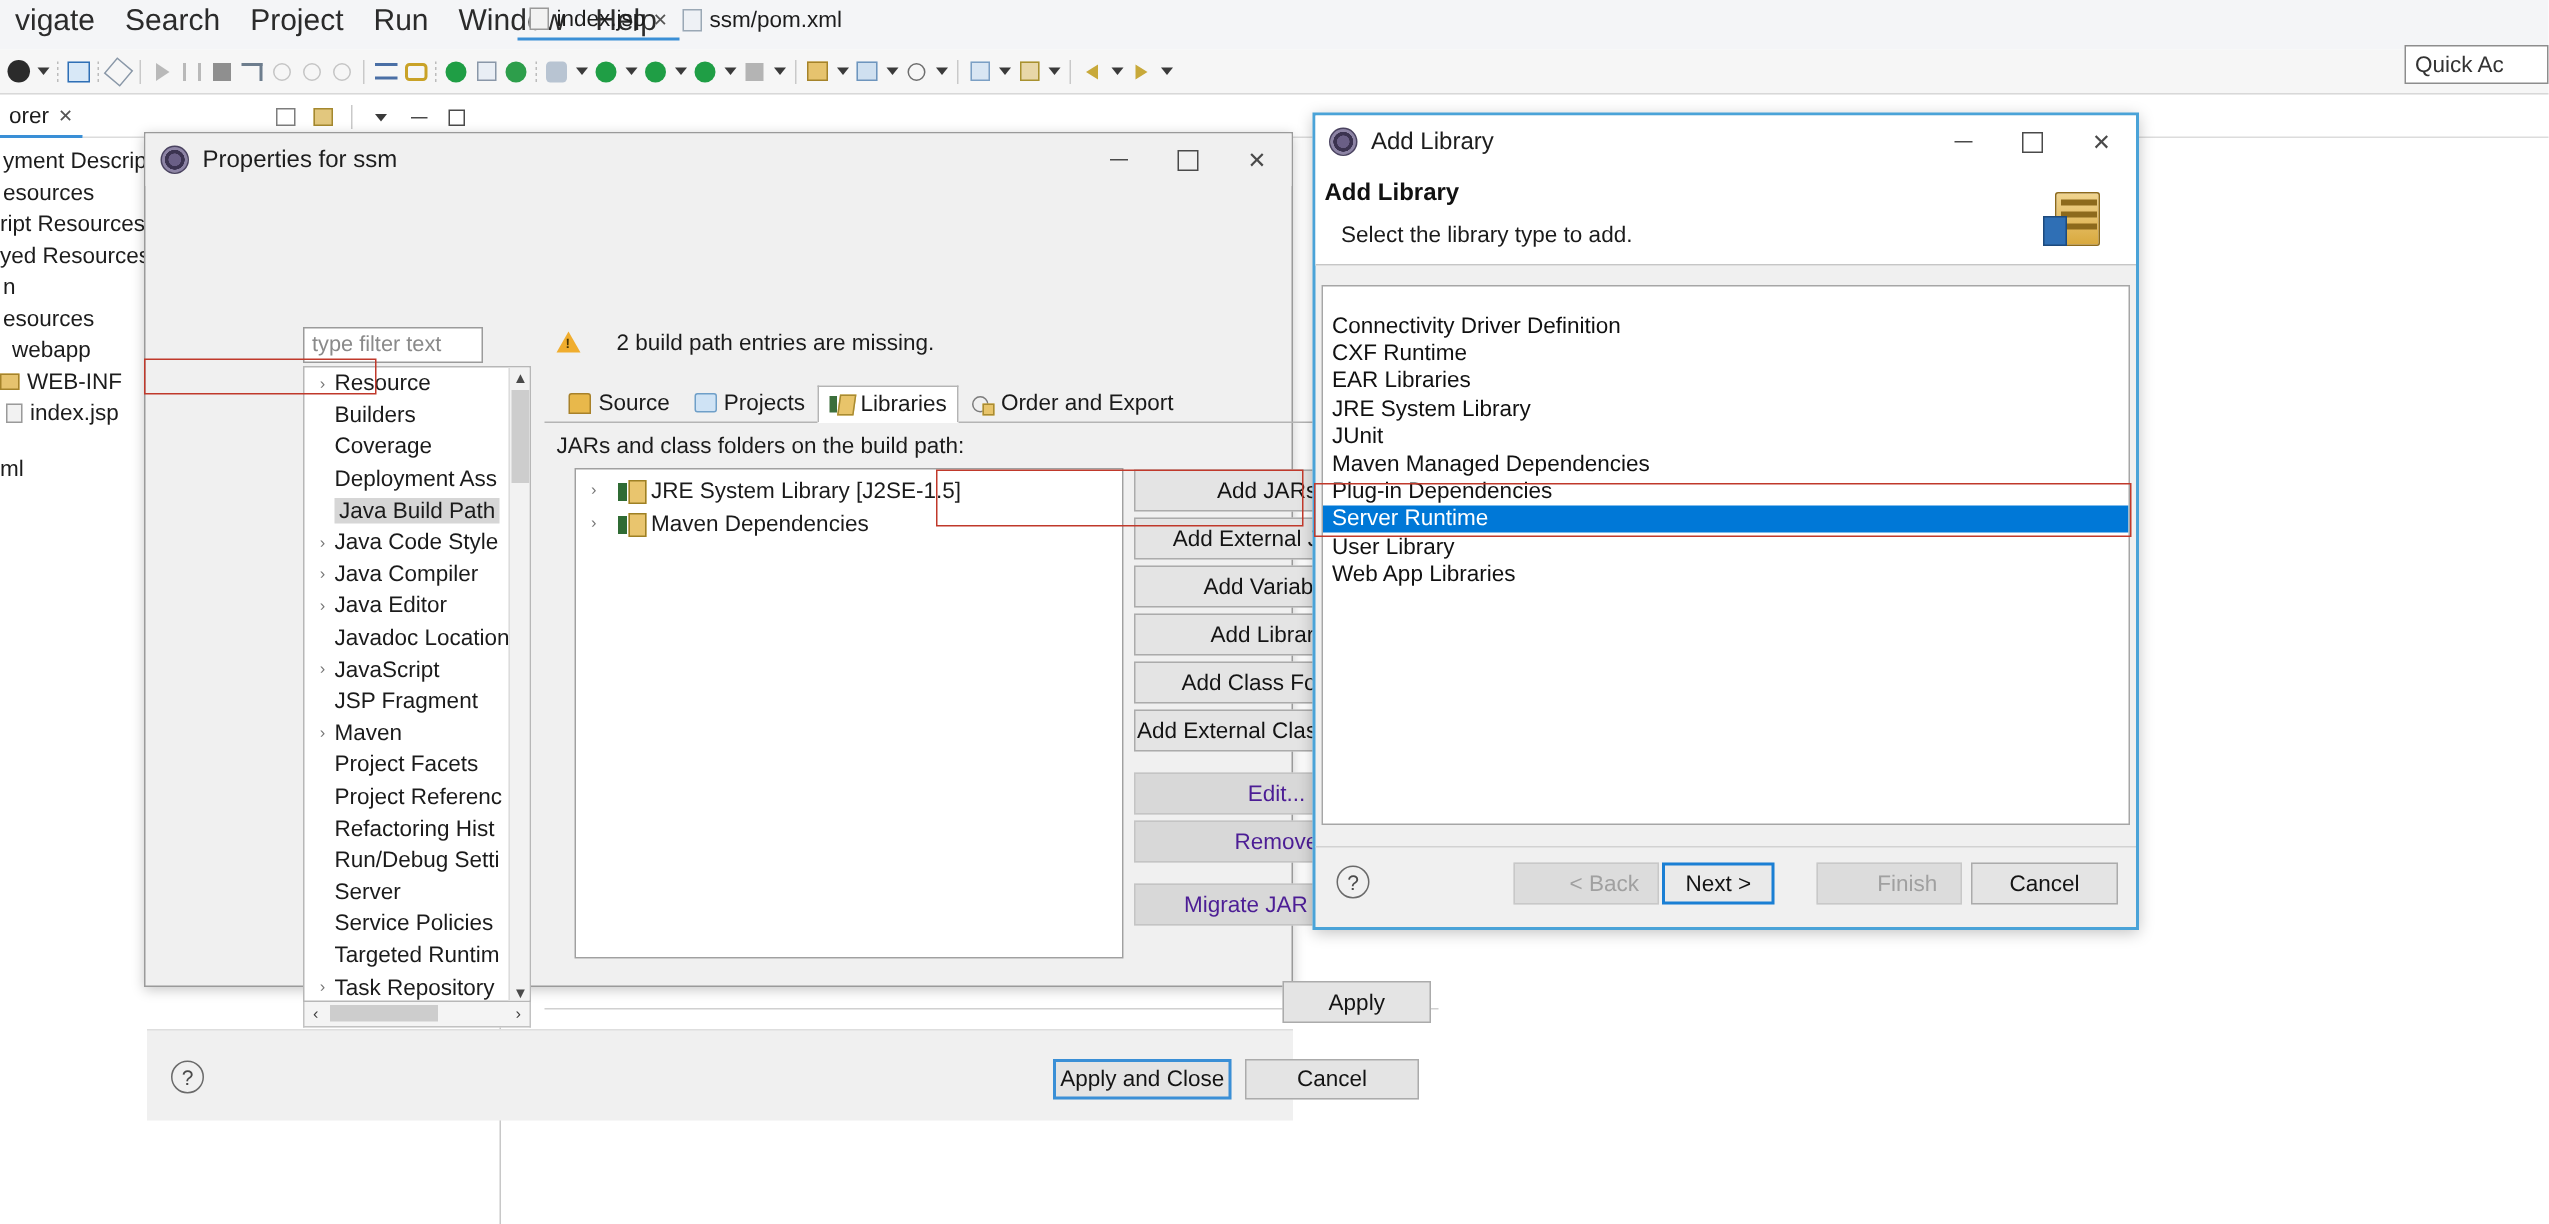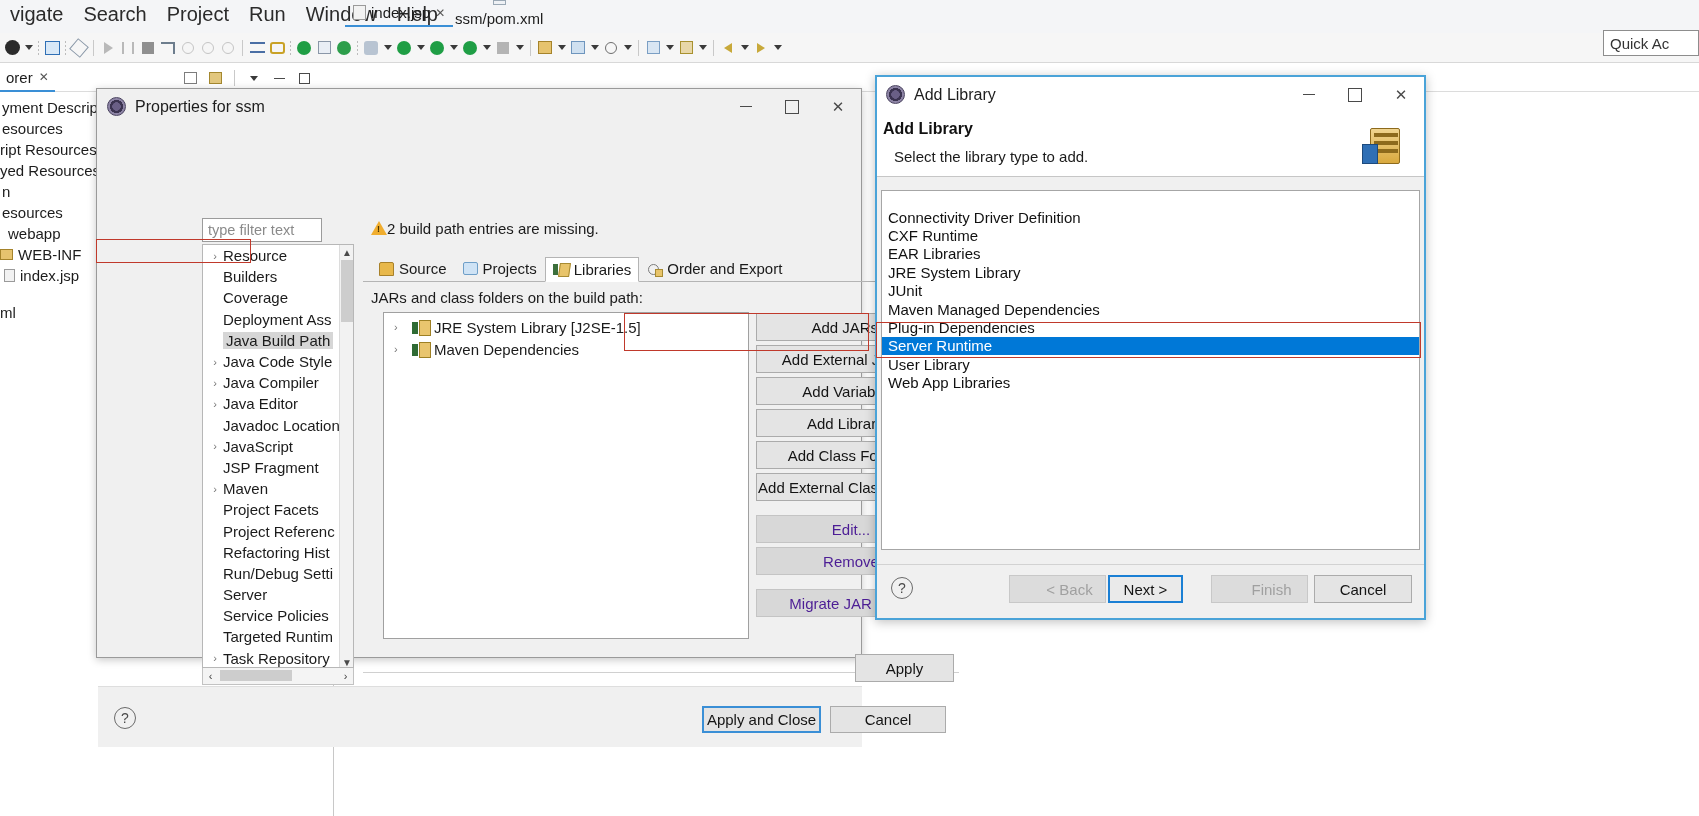--- a/index.html
+++ b/index.html
@@ -173,21 +173,21 @@
   
   #anno-server-runtime {
     position:absolute; left:876px; top:322px; width:545px; height:36px;
     border:1.6px solid #c0392b; pointer-events:none;
   }
 
   
   #props-right { position:absolute; left:266px; top:123px; width:596px; height:456px; }
   #props-msg {
     position:absolute; left:0px; top:0px; width:596px; height:32px;
-    display:flex; align-items:center; gap:0; padding-left:8px; font-size:15px; color:#1b1b1b;
+    display:flex; align-items:center; gap:24px; padding-left:8px; font-size:15px; color:#1b1b1b;
   }
   .warn-tri { width:0;height:0;border-left:8px solid transparent;border-right:8px solid transparent;
               border-bottom:14px solid #f0ad2e; position:relative; flex:0 0 auto;}
   .warn-tri::after{content:"!"; position:absolute; left:-2px; top:3px; font-size:9px; color:#4a3500; font-weight:bold;}
   .msg-nav { position:absolute; right:6px; top:5px; display:flex; align-items:center; gap:2px; }
   .nav-ico { width:18px; height:20px; display:flex; align-items:center; justify-content:center;
              color:#8a8a8a; font-size:14px; }
   .nav-caret { width:12px; height:20px; display:flex; align-items:center; justify-content:center; }
   .nav-caret::after{ content:""; border-left:4px solid transparent; border-right:4px solid transparent;
                      border-top:5px solid #2f2f2f; }
@@ -456,21 +456,21 @@
     <span class="tb-ico">
       <span style="width:11px;height:11px;border:1px solid #4a4a4a;display:block;"></span>
       </span>
   </div>
 
   <div class="etab active" style="left:345px;">
     <span style="width:13px;height:15px;background:#f2f2f2;border:1px solid #9a9a9a;display:inline-block;"></span>
     <span>index.jsp</span>
     <span class="tab-x">✕</span>
   </div>
-  <div class="etab" style="left:447px;flex-direction:column;">
+  <div class="etab" style="left:447px;">
     <span style="width:13px;height:15px;background:#eef1f5;border:1px solid #9aa8b5;display:inline-block;"></span>
     <span>ssm/pom.xml</span>
   </div>
 
   <div class="explorer">
     <div class="ex-row" style="padding-left:2px;">
         <span>yment Descrip</span>
       </div>
     <div class="ex-row" style="padding-left:2px;">
         <span>esources</span>

